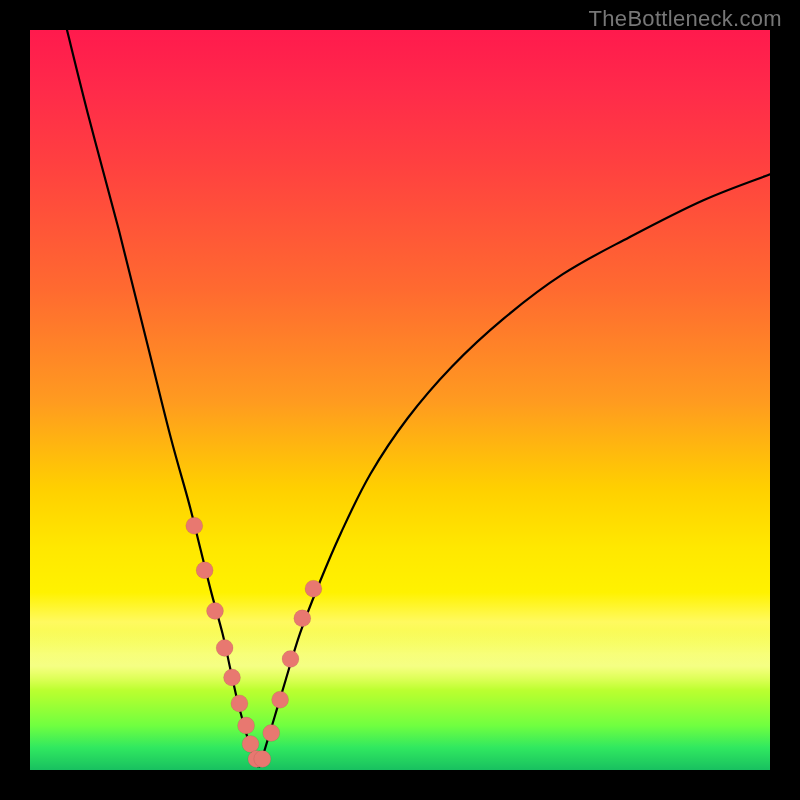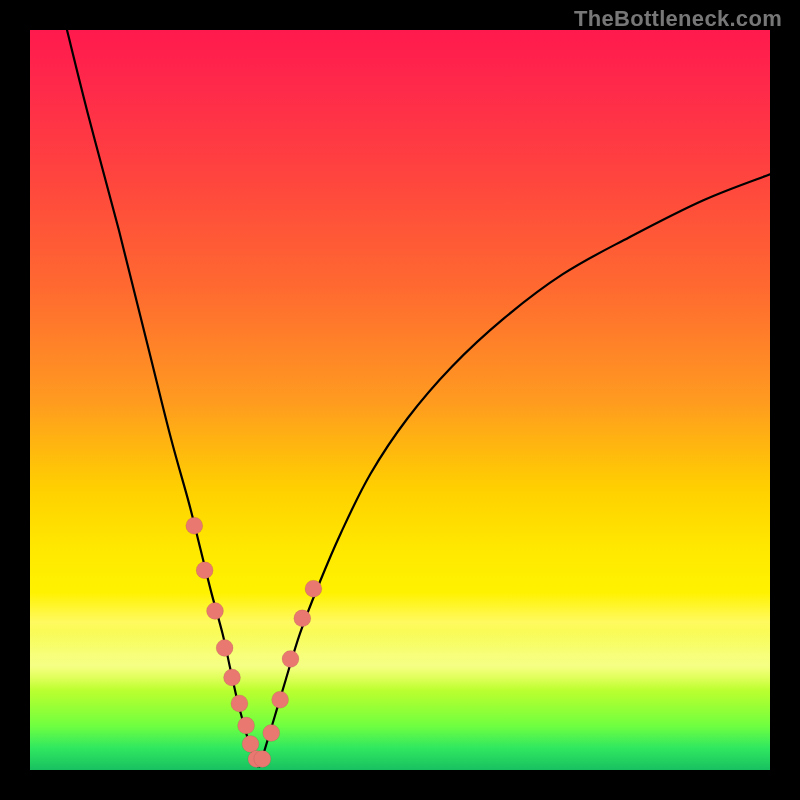--- a/index.html
+++ b/index.html
@@ -54,21 +54,21 @@
       rgba(255, 255, 170, 0.0) 100%
     );
     pointer-events: none;
   }
   .watermark {
     position: absolute;
     top: 6px;
     right: 18px;
     color: #777;
     font-size: 22px;
-    font-weight: 700;
+    font-weight: 400;
     letter-spacing: 0.3px;
     pointer-events: none;
     user-select: none;
   }
   svg.curve {
     position: absolute;
     left: 0;
     top: 0;
     width: 740px;
     height: 740px;

